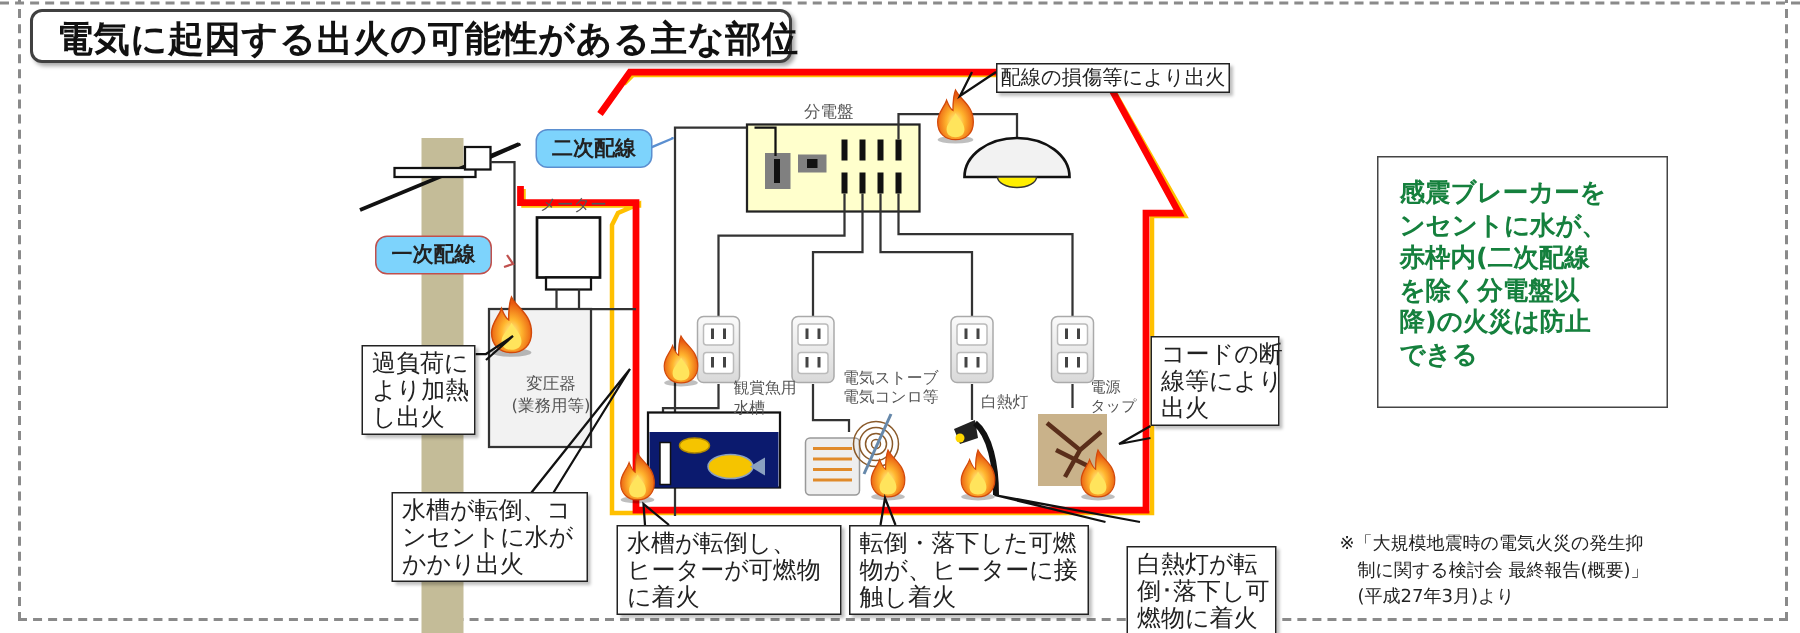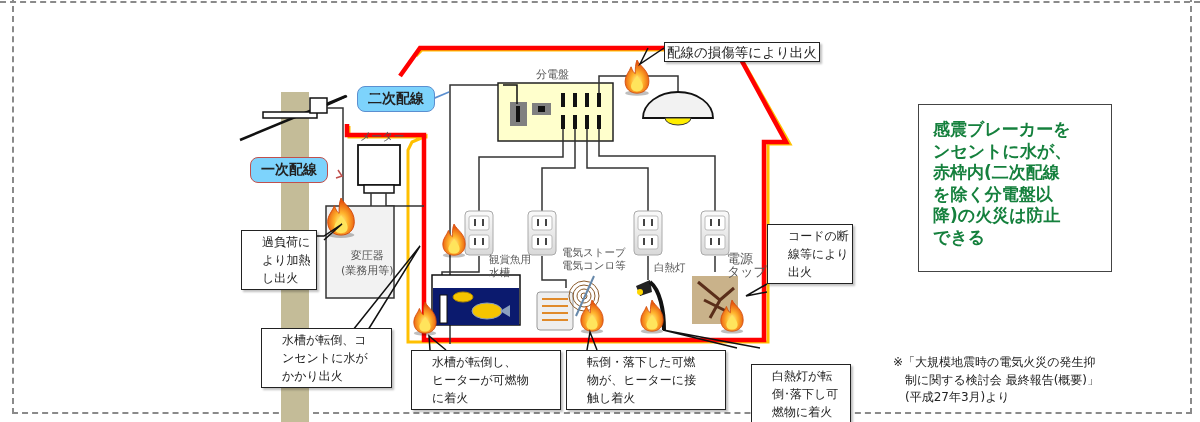--- a/index.html
+++ b/index.html
@@ -3,21 +3,21 @@
 <meta charset="utf-8">
 <style>
   html, body { margin:0; padding:0; background:#ffffff; }
   body { width:1200px; height:422px; position:relative; overflow:hidden; font-family:"DejaVu Sans", sans-serif; }
   #stage { position:absolute; left:0; top:0; width:1200px; height:422px; }
   .frame-outer { position:absolute; left:12px; top:-4px; width:1180px; height:418px; border:2px dashed #8a8a8a; border-top:none; box-sizing:border-box; }
   .frame-top { position:absolute; left:0; top:1px; width:1200px; border-top:2px dashed #8a8a8a; }
   .title-box { position:absolute; left:20px; top:6px; width:508px; height:36px; border:2px solid #404040; border-radius:8px; background:#fff; box-shadow:2px 2px 3px rgba(0,0,0,0.35); box-sizing:border-box; }
   .title-text { position:absolute; left:16px; top:2px; font-size:24px; font-weight:bold; color:#111; white-space:nowrap; letter-spacing:0.5px; }
   .label { position:absolute; white-space:nowrap; color:#555; font-size:11px; }
-  .callout { position:absolute; background:#fff; border:1.5px solid #222; box-sizing:border-box; font-size:12px; line-height:18px; color:#222; padding:2px 20px; box-shadow:2px 2px 2px rgba(0,0,0,0.25); }
+  .callout { position:absolute; background:#fff; border:1.5px solid #222; box-sizing:border-box; font-size:16px; line-height:18px; color:#222; padding:2px 6px; box-shadow:2px 2px 2px rgba(0,0,0,0.25); }
   .callout .ln { display:block; white-space:nowrap; }
   .tag { position:absolute; background:#7dd3fc; border-radius:8px; font-weight:bold; font-size:14px; color:#222; padding:3px 10px; white-space:nowrap; box-sizing:border-box; }
   .tag-blue { border:1.5px solid #5b8fd0; }
   .tag-red { border:1.5px solid #c0504d; }
   .info-box { position:absolute; left:918px; top:104px; width:194px; height:168px; border:1.5px solid #444; box-sizing:border-box; padding:14px 0 0 14px; color:#15803d; font-weight:bold; font-size:17px; line-height:21.5px; }
   .info-box .ln { display:block; white-space:nowrap; }
   .source { position:absolute; left:893px; top:354px; font-size:12px; line-height:17.5px; color:#222; }
   .source .ln { display:block; white-space:nowrap; }
 </style>
 </head>
@@ -158,37 +158,40 @@
       <polyline points="430,350 429,336 446,350"></polyline>
       <polyline points="587,350 590,332 597,350"></polyline>
       <polyline points="737,348 663,330 760,348"></polyline>
       <polyline points="767,284 746,296 767,292"></polyline>
     </g>
 
     <polyline points="428,101 449,92 420,104" fill="none" stroke="#5b8fd0" stroke-width="1.5"></polyline>
     <polyline points="338,170 342,176 336,178" fill="none" stroke="#c0504d" stroke-width="1.5"></polyline>
   </svg>
 
+  <div class="title-box">
+    <span class="title-text">電気に起因する出火の可能性がある主な部位</span>
+  </div>
 
   <span class="label" style="left:536px;top:67px;">分電盤</span>
   <span class="label" style="left:360px;top:129px;">メーター</span>
   <span class="label" style="left:341px;top:248px;line-height:15px;text-align:center;">
     <span style="display:block">変圧器</span>
     <span style="display:block">(業務用等)</span>
   </span>
   <span class="label" style="left:489px;top:253px;font-size:10.5px;line-height:13px;">
     <span style="display:block">観賞魚用</span>
     <span style="display:block">水槽</span>
   </span>
   <span class="label" style="left:562px;top:246px;font-size:10.5px;line-height:13px;">
     <span style="display:block">電気ストーブ</span>
     <span style="display:block">電気コンロ等</span>
   </span>
   <span class="label" style="left:654px;top:261px;font-size:10.5px;">白熱灯</span>
-  <span class="label" style="left:727px;top:252px;font-size:13px;line-height:13px;">
+  <span class="label" style="left:727px;top:252px;font-size:10px;line-height:13px;">
     <span style="display:block">電源</span>
     <span style="display:block">タップ</span>
   </span>
 
   <div class="tag tag-blue" style="left:357px;top:86px;">二次配線</div>
   <div class="tag tag-red" style="left:250px;top:157px;">一次配線</div>
 
   <div class="callout" style="left:664px;top:42px;padding:1px 2px;font-size:13.5px;line-height:16px;">
     <span class="ln">配線の損傷等により出火</span>
   </div>

